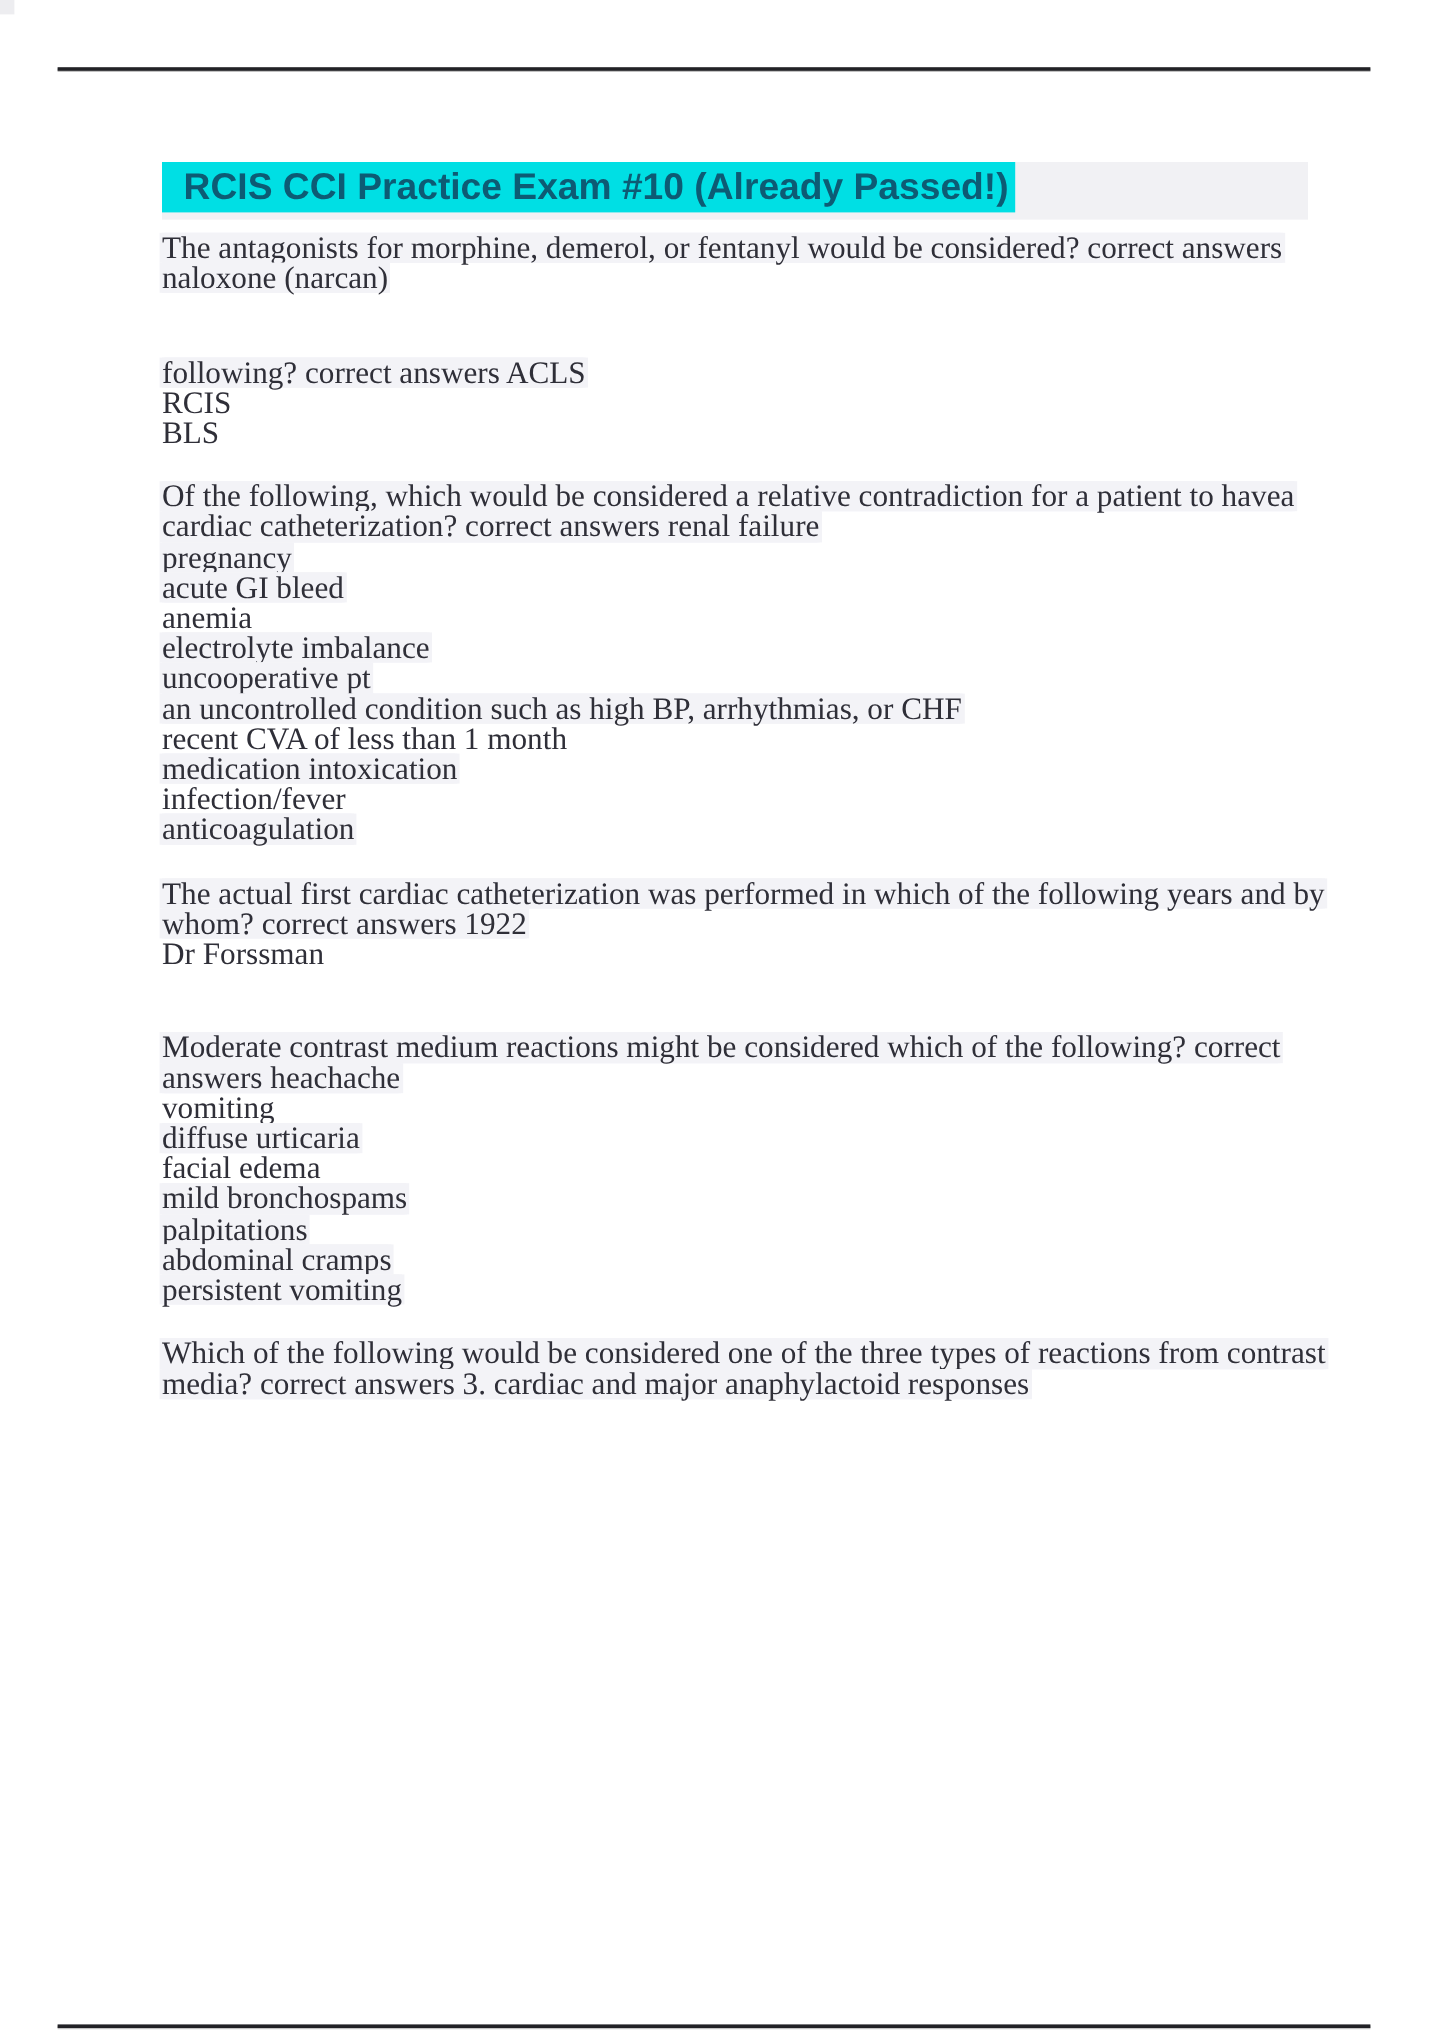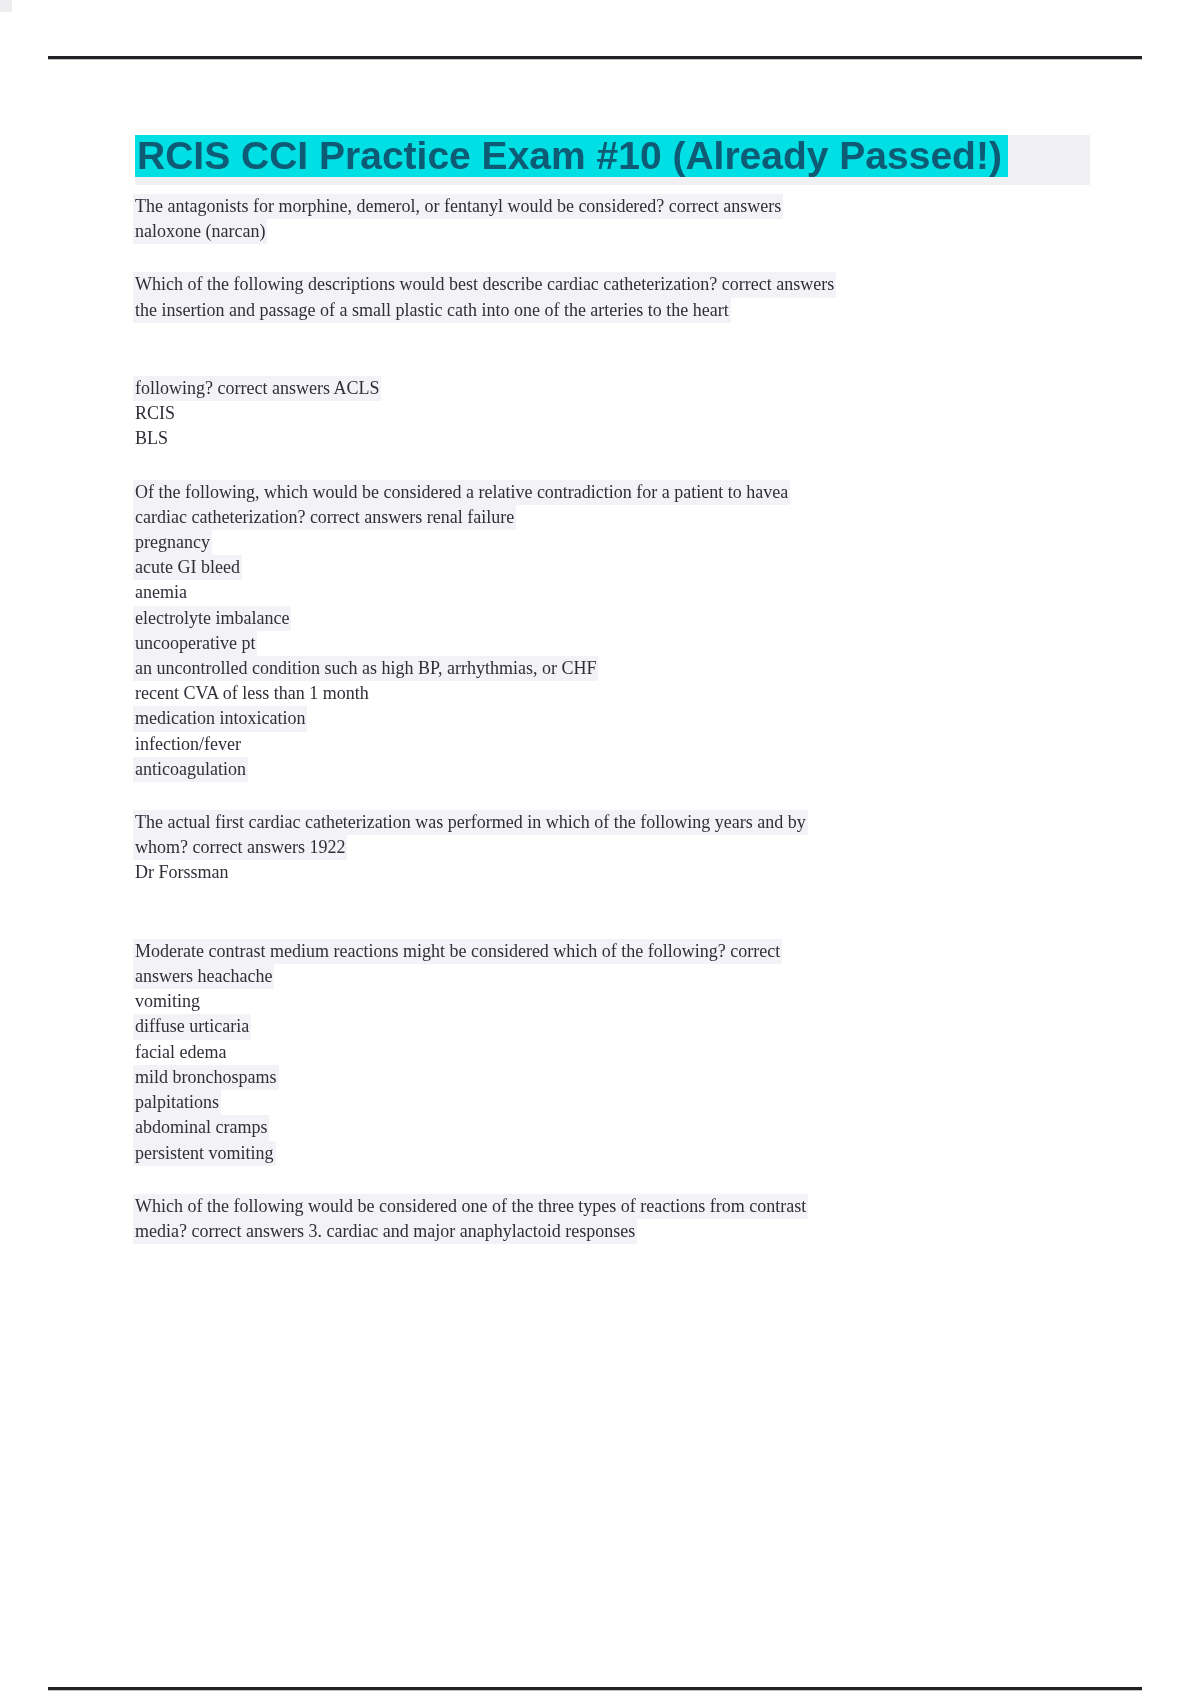--- a/index.html
+++ b/index.html
@@ -42,32 +42,32 @@
     background: #f1f1f4;
     line-height: 42px;
     white-space: nowrap;
   }
   .title-text {
     display: inline-block;
     background: #00dfe4;
     color: #0d5b74;
     font-family: "Liberation Sans", sans-serif;
     font-weight: bold;
-    font-size: 39px;
+    font-size: 31px;
     line-height: 42px;
-    padding: 0 6px 0 2px;
+    padding: 0 6px 0 18px;
     letter-spacing: 0px;
   }
 
   .content {
     position: absolute;
     left: 135px;
     top: 194px;
     width: 930px;
-    font-size: 18px;
+    font-size: 26px;
     line-height: 25.2px;
     color: #2f2f38;
   }
   .para {
     margin: 0 0 28px 0;
     padding: 0;
     white-space: nowrap;
   }
   .line {
     display: inline-block;
@@ -84,21 +84,20 @@
 <div class="page">
   <div class="corner-fragment"></div>
   <div class="rule rule-top"></div>
 
   <div class="title-row">
     <span class="title-text">RCIS CCI Practice Exam #10 (Already Passed!)</span>
   </div>
 
   <div class="content">
       <p class="para"><span class="line hl">The antagonists for morphine, demerol, or fentanyl would be considered? correct answers</span><br><span class="line hl">naloxone (narcan)</span><br></p>
-      <p class="para"><span class="line hl">Which of the following descriptions would best describe cardiac catheterization? correct answers</span><br><span class="line hl">the insertion and passage of a small plastic cath into one of the arteries to the heart</span><br></p>
       <p class="para"><br><span class="line hl">following? correct answers ACLS</span><br><span class="line">RCIS</span><br><span class="line">BLS</span><br></p>
       <p class="para"><span class="line hl">Of the following, which would be considered a relative contradiction for a patient to havea</span><br><span class="line hl">cardiac catheterization? correct answers renal failure</span><br><span class="line hl">pregnancy</span><br><span class="line hl">acute GI bleed</span><br><span class="line">anemia</span><br><span class="line hl">electrolyte imbalance</span><br><span class="line hl">uncooperative pt</span><br><span class="line hl">an uncontrolled condition such as high BP, arrhythmias, or CHF</span><br><span class="line">recent CVA of less than 1 month</span><br><span class="line hl">medication intoxication</span><br><span class="line">infection/fever</span><br><span class="line hl">anticoagulation</span><br></p>
       <p class="para"><span class="line hl">The actual first cardiac catheterization was performed in which of the following years and by</span><br><span class="line hl">whom? correct answers 1922</span><br><span class="line">Dr Forssman</span><br><br></p>
       <p class="para"><span class="line hl">Moderate contrast medium reactions might be considered which of the following? correct</span><br><span class="line hl">answers heachache</span><br><span class="line">vomiting</span><br><span class="line hl">diffuse urticaria</span><br><span class="line">facial edema</span><br><span class="line hl">mild bronchospams</span><br><span class="line hl">palpitations</span><br><span class="line hl">abdominal cramps</span><br><span class="line hl">persistent vomiting</span><br></p>
       <p class="para"><span class="line hl">Which of the following would be considered one of the three types of reactions from contrast</span><br><span class="line hl">media? correct answers 3. cardiac and major anaphylactoid responses</span><br></p>
     </div>
 
   <div class="rule rule-bottom"></div>
 </div>
 

